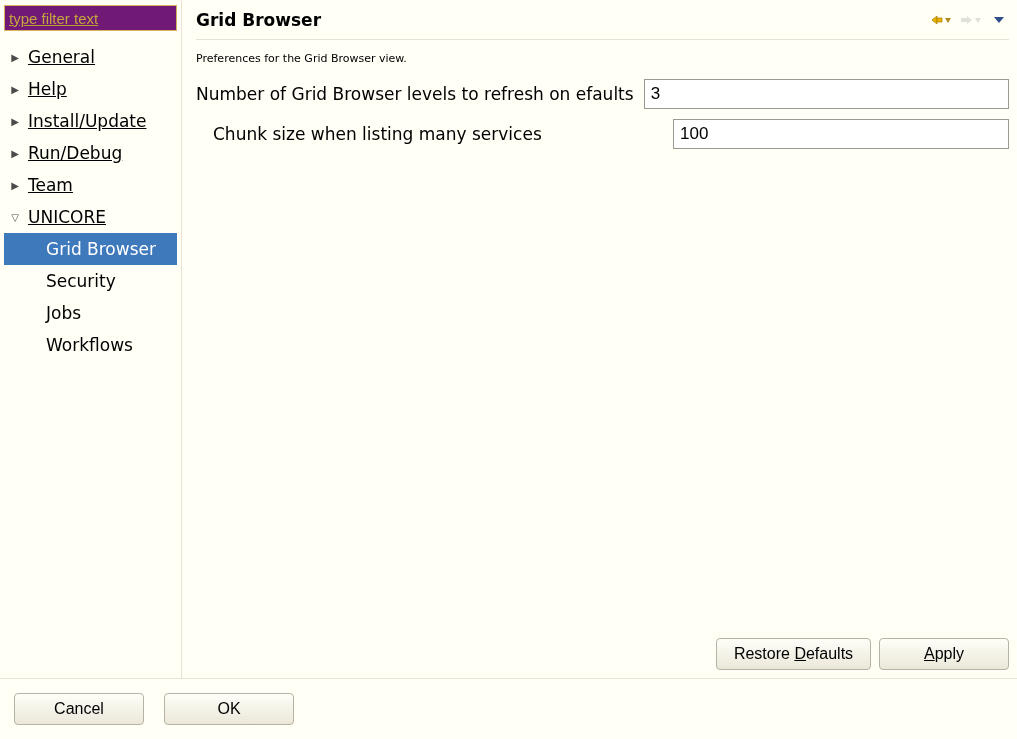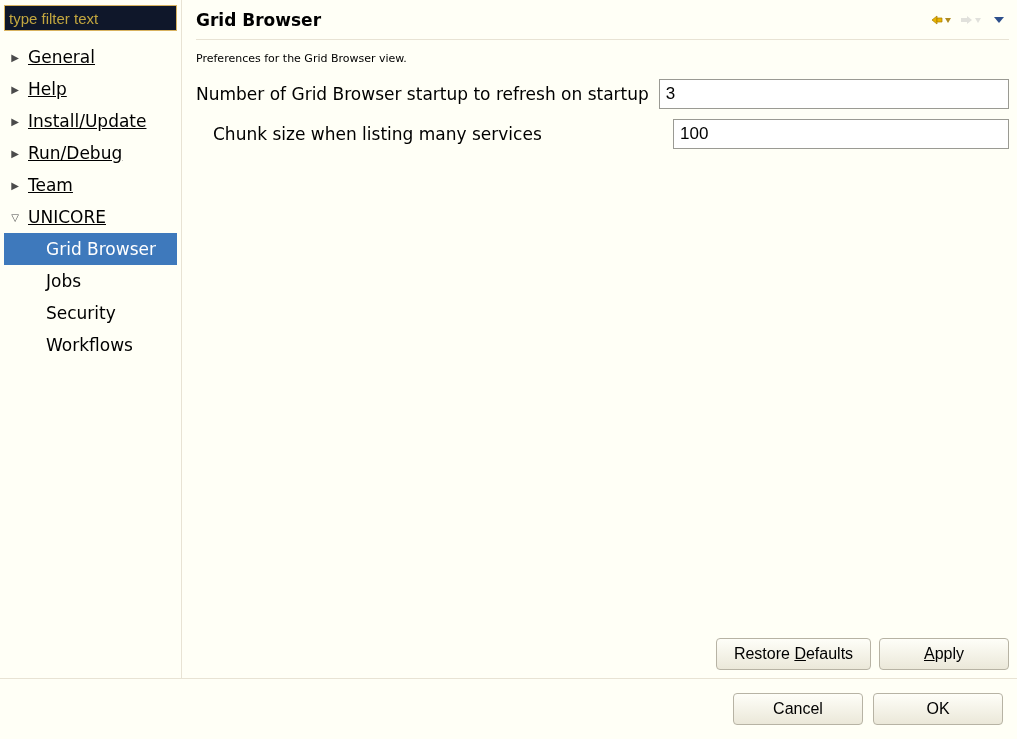--- a/index.html
+++ b/index.html
@@ -24,25 +24,26 @@
       flex-shrink: 0;
       border-right: 1px solid #e8e3d4;
       padding: 5px 4px 0 4px;
       display: flex;
       flex-direction: column;
     }
     .filter-input {
       width: 100%;
       height: 26px;
       border: 1px solid #d8b25f;
-      background: #0f172a;
+      background: #701a75;
       padding: 2px 4px;
       font-size: 15px;
       color: #bba031;
       outline: none;
+      text-decoration: underline;
     }
     .filter-input::placeholder { color: #c2a63f; }
     .tree { margin-top: 10px; }
     .tree-item {
       display: flex;
       align-items: center;
       height: 32px;
       padding-left: 4px;
       cursor: pointer;
       user-select: none;
@@ -117,22 +118,22 @@
       display: flex;
       justify-content: flex-end;
       gap: 8px;
       padding-top: 8px;
     }
     
     .footer {
       border-top: 1px solid #e8e3d4;
       padding: 14px 14px 14px 14px;
       display: flex;
-      justify-content: flex-end;
-      gap: 10px;
+      justify-content: flex-start;
+      gap: 20px;
     }
     button.std {
       min-width: 130px;
       height: 32px;
       background: linear-gradient(#fefef8, #ebe8d9);
       border: 1px solid #b7b3a4;
       border-radius: 4px;
       font-size: 16px;
       cursor: pointer;
       padding: 0 16px;
@@ -169,24 +170,24 @@
         <span class="label">Team</span>
       </div>
       <div class="tree-item">
         <span class="expander">▽</span>
         <span class="label">UNICORE</span>
       </div>
       <div class="tree-child selected">
         <span>Grid Browser</span>
       </div>
       <div class="tree-child">
+        <span>Security</span>
+      </div>
+      <div class="tree-child">
         <span>Jobs</span>
-      </div>
-      <div class="tree-child">
-        <span>Security</span>
       </div>
       <div class="tree-child">
         <span>Workflows</span>
       </div>
     </div>
   </div>
 
   <div class="main">
     <div class="panel-header">
       <div class="panel-title">Grid Browser</div>
@@ -210,21 +211,21 @@
               <path d="M1 2 L11 2 L6 8 Z" fill="#2e4f8c"></path>
             </svg>
         </span>
       </div>
     </div>
 
     <div class="form-area">
       <div class="desc">Preferences for the Grid Browser view.</div>
 
       <div class="form-row">
-        <label class="field-label">Number of Grid Browser startup to refresh on startup</label>
+        <label class="field-label">Number of Grid Browser levels to refresh on efaults</label>
         <input type="text" value="3" style="">
       </div>
 
 
 
       <div class="form-row" style="margin-top:6px;margin-left:17px;">
         <label class="field-label" style="width:450px">Chunk size when listing many services</label>
         <input type="text" value="100" style="">
       </div>
     </div>

